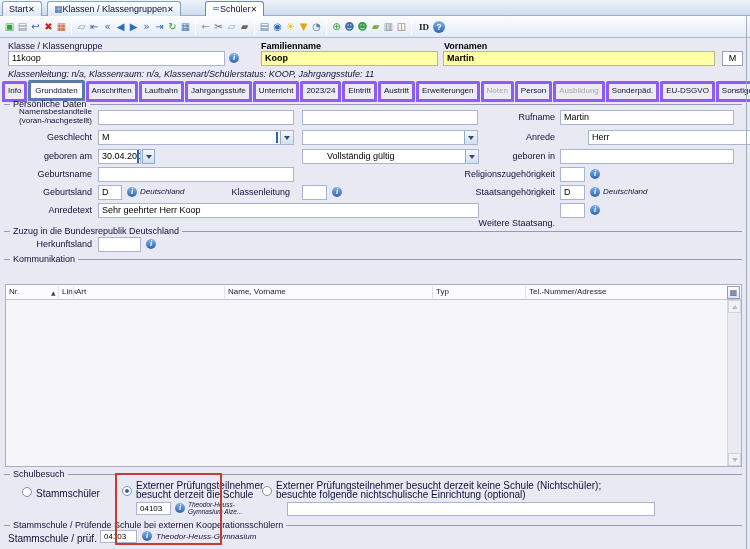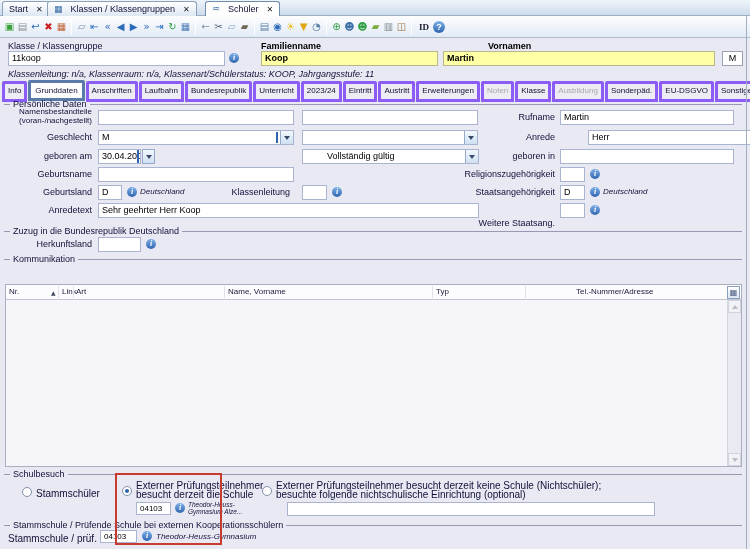--- a/index.html
+++ b/index.html
@@ -4,21 +4,21 @@
 <style>
   html,body{margin:0;padding:0;}
   body{width:750px;height:549px;overflow:hidden;background:#e9e9f4;
        font-family:"Liberation Sans","DejaVu Sans",sans-serif;font-size:9px;color:#101038;}
   *{box-sizing:border-box;}
   #app{position:relative;width:750px;height:549px;}
 
   
   .wtabbar{position:absolute;left:0;top:0;width:750px;height:16px;
            background:linear-gradient(#eef4fa,#cfdcec);border-bottom:1px solid #9ab0c8;}
-  .wtab{position:absolute;top:1px;height:15px;display:inline-flex;align-items:center;gap:8px;
+  .wtab{position:absolute;top:1px;height:15px;display:inline-flex;align-items:center;gap:0;
         padding:1px 6px;background:linear-gradient(#ffffff,#dde8f3);border:1px solid #8aa0b8;
         border-bottom:none;border-radius:3px 3px 0 0;font-size:9px;white-space:nowrap;}
   .wtab.active{background:#ffffff;border-color:#6e8cac;}
   .wtab .x{font-size:8px;font-weight:bold;color:#222;font-family:"DejaVu Sans",sans-serif;}
   .wtab .ticn{font-size:9px;font-family:"DejaVu Sans",sans-serif;color:#3a6ea5;}
 
   
   .toolbar{position:absolute;left:0;top:16px;width:750px;height:22px;display:flex;align-items:center;
            padding-left:3px;background:linear-gradient(#fdfdfe,#e2ebf6);border-bottom:1px solid #b0bccc;}
   .tgroup{display:inline-flex;}
@@ -159,44 +159,44 @@
         <span class="ticon" style="color: rgb(128, 136, 144);">▥</span>
         <span class="ticon" style="color: rgb(154, 112, 64);">◫</span>
       </span>
     <i class="tsep"></i>
     <span class="idbtn">ID</span>
     <span class="helpbtn">?</span>
   </div>
 
   <div class="lbl" style="left:8px;top:41px;">Klasse / Klassengruppe</div>
   <div class="lbl b" style="left:261px;top:41px;">Familienname</div>
-  <div class="lbl b" style="left:444px;top:41px;margin-left:44px;">Vornamen</div>
+  <div class="lbl b" style="left:444px;top:41px;">Vornamen</div>
   <div class="lbl" style="left:726px;top:41px;padding-left:38px;">m/w</div>
 
   <div class="inp" style="left:8px;top:51px;width:217px;">11koop</div>
   <span class="ii" style="left:229px;top:53px;">i</span>
   <div class="inp ylw" style="left: 261px; top: 51px; width: 177px; background: rgb(255, 255, 166);">Koop</div>
   <div class="inp ylw" style="left: 443px; top: 51px; width: 272px; background: rgb(255, 255, 166);">Martin</div>
   <div class="inp" style="left:722px;top:51px;width:21px;text-align:center;border-color:#9aa0ac;">M</div>
 
   <div class="lbl" style="left:8px;top:69px;font-style:italic;">Klassenleitung: n/a, Klassenraum: n/a, Klassenart/Schülerstatus: KOOP, Jahrgangsstufe: 11</div>
 
   <div class="ptabs">
       <span class="ptab">Info</span>
       <span class="ptab active">Grunddaten</span>
       <span class="ptab">Anschriften</span>
       <span class="ptab">Laufbahn</span>
-      <span class="ptab">Bundesrepublik</span>
+      <span class="ptab">Jahrgangsstufe</span>
       <span class="ptab">Unterricht</span>
       <span class="ptab">2023/24</span>
       <span class="ptab">Eintritt</span>
       <span class="ptab">Austritt</span>
       <span class="ptab">Erweiterungen</span>
       <span class="ptab disabled">Noten</span>
-      <span class="ptab">Klasse</span>
+      <span class="ptab">Person</span>
       <span class="ptab disabled">Ausbildung</span>
       <span class="ptab">Sonderpäd.</span>
       <span class="ptab">EU-DSGVO</span>
       <span class="ptab">Sonstiges</span>
     </div>
 
   <div class="legend" style="top:99px;">
     <i class="l1"></i>
       <span>Persönliche Daten</span>
       <i class="l2"></i>
@@ -281,21 +281,21 @@
       <span class="sorticn" style="left:45px;">▲</span>
       <span class="colsep" style="left:52px;"></span>
       <span class="th" style="left:56px;">Link</span>
       <span class="colsep" style="left:67px;"></span>
       <span class="th" style="left:70px;">Art</span>
       <span class="colsep" style="left:218px;"></span>
       <span class="th" style="left:222px;">Name, Vorname</span>
       <span class="colsep" style="left:426px;"></span>
       <span class="th" style="left:430px;">Typ</span>
       <span class="colsep" style="left:519px;"></span>
-      <span class="th" style="left:523px;margin-left:47px;">Tel.-Nummer/Adresse</span>
+      <span class="th" style="left:523px;">Tel.-Nummer/Adresse</span>
       <span class="cornerbtn">▦</span>
     </div>
     <div class="vscroll">
       <span class="sbtn up"></span>
       <span class="sbtn down"></span>
     </div>
   </div>
 
   <div class="legend" style="top:469px;">
     <i class="l1"></i>

